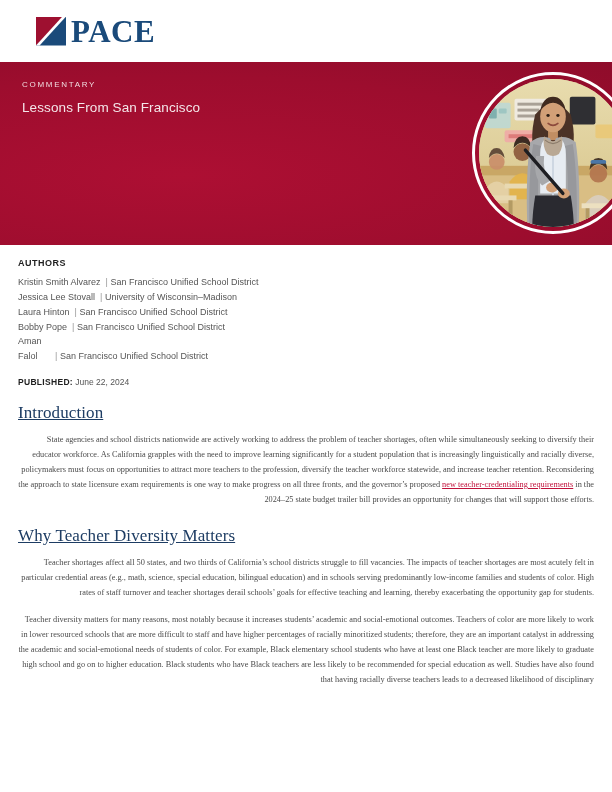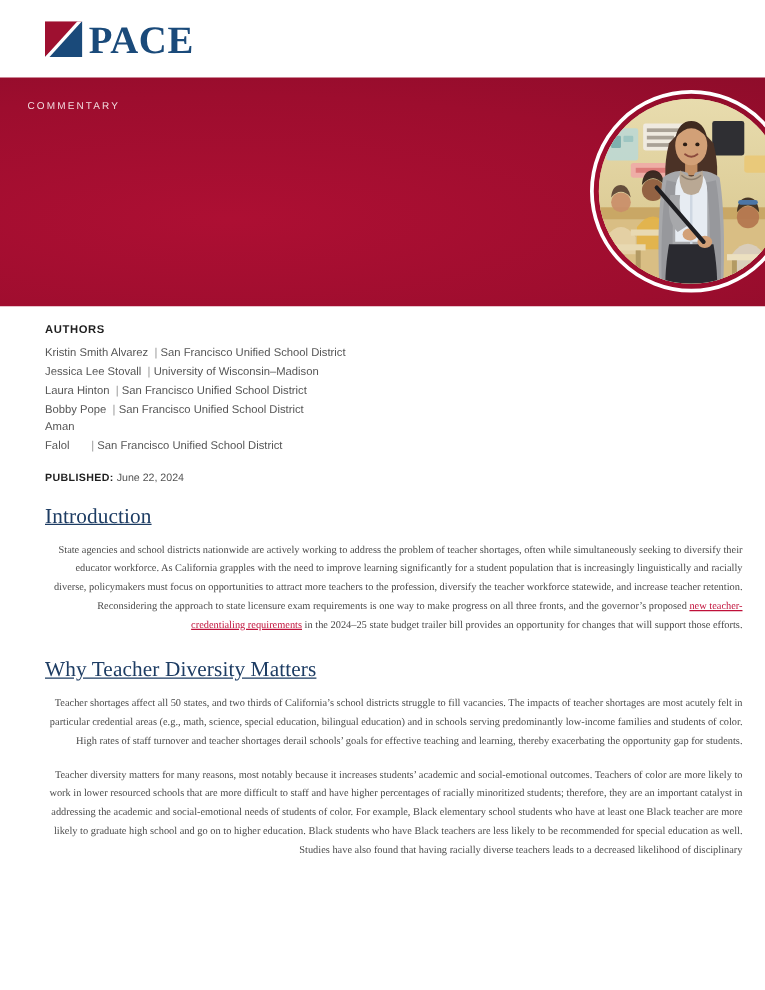--- a/index.html
+++ b/index.html
@@ -117,21 +117,20 @@
     border-radius: 50%;
     overflow: hidden;
     position: relative;
     background: #d8c89a;
   }
   .photo-disc svg { display: block; width: 100%; height: 100%; }
 
   
   .content {
     padding: 13px 18px 0 18px;
-    margin-left: 18px;
   }
   .authors-label {
     font-size: 9px;
     font-weight: bold;
     color: #1f1f1f;
     letter-spacing: 0.5px;
     margin-bottom: 7px;
   }
   .author-row {
     font-size: 9px;
@@ -188,20 +187,21 @@
       <div class="tri-blue"></div>
       <div class="slash"></div>
     </div>
     <div class="logo-text">PACE</div>
   </div>
 </div>
 
 <div class="hero">
   <div class="hero-inner">
     <div class="eyebrow">COMMENTARY</div>
+    <div class="hero-sub">Lessons From San Francisco</div>
   </div>
 
   <div class="hero-photo">
     <div class="photo-disc">
       <svg viewBox="0 0 150 150" preserveAspectRatio="xMidYMid slice" aria-hidden="true">
         <defs>
           <linearGradient id="wallg" x1="0" y1="0" x2="0" y2="1">
             <stop offset="0%" stop-color="#e8dcae"></stop>
             <stop offset="100%" stop-color="#d6c389"></stop>
           </linearGradient>

